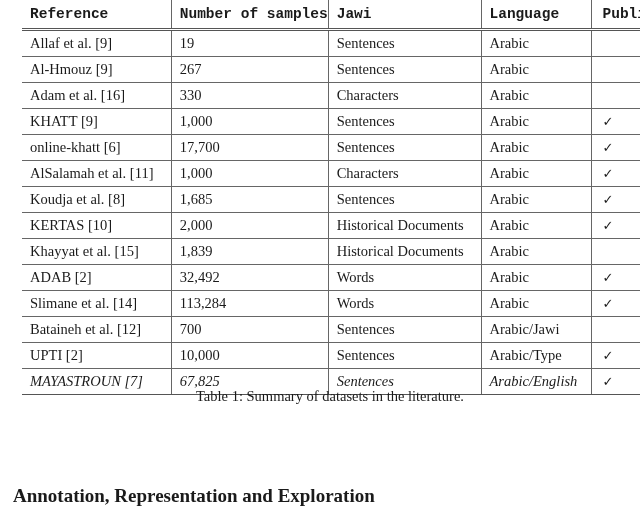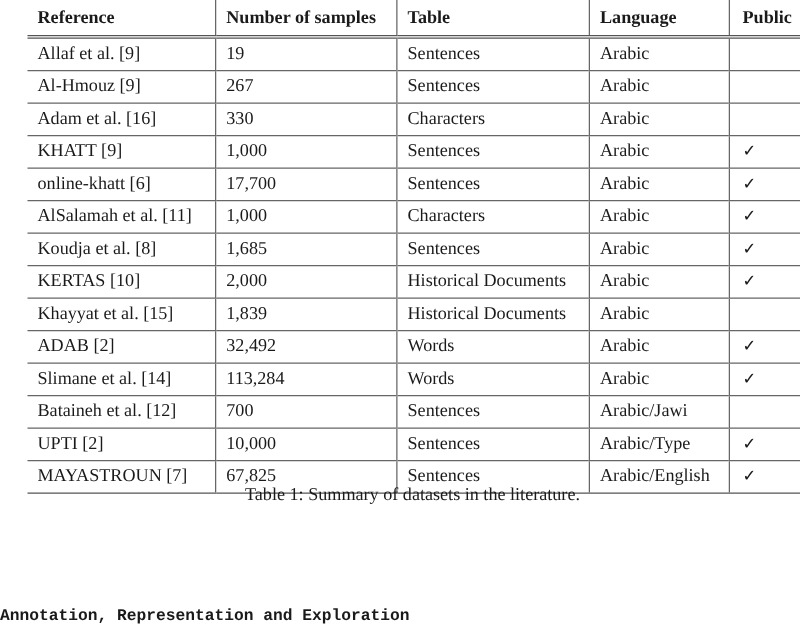--- a/index.html
+++ b/index.html
@@ -30,61 +30,61 @@
       text-align: left;
       padding: 0 0 0 8px;
       height: 25px;
       white-space: nowrap;
       vertical-align: middle;
     }
     th {
       font-weight: bold;
       height: 28px;
       border-bottom: 3px double #555;
+      font-family: Liberation Mono, monospace;
     }
     td {
       border-top: 1.2px solid #666;
     }
     tr:first-child td { border-top: none; margin-left: 24px; }
-    tbody tr:last-child td { border-bottom: 1.4px solid #555; }
+    tbody tr:last-child td { border-bottom: 1.4px solid #555; font-style: italic; }
     .c1 { width: 142px; }
     .c2 { width: 136px; border-left: 1.2px solid #666; }
     .c3 { width: 145px; border-left: 1.2px solid #666; }
     .c4 { width: 103px; border-left: 1.2px solid #666; }
     .c5 { width: 60px;  border-left: 1.2px solid #666; padding-left: 10px; }
     td.c1, th.c1 { padding-left: 8px; }
     .check { font-family: "DejaVu Sans", sans-serif; font-size: 13px; }
     .caption {
       position: absolute;
       top: 388px;
       left: 0;
       width: 660px;
       text-align: center;
       font-size: 14.5px;
     }
     .section-heading {
       position: absolute;
       top: 485px;
-      left: 0;
-      font-size: 13px;
+      left: 13px;
+      font-size: 19px;
       font-weight: bold;
       white-space: nowrap;
-      font-family: Liberation Mono, monospace;
     }
   </style>
 </head>
 <body>
 
 <div class="table-wrap">
   <table>
     <thead>
       <tr>
         <th class="c1">Reference</th>
         <th class="c2">Number of samples</th>
-        <th class="c3">Table</th>
+        <th class="c3">Jawi</th>
         <th class="c4">Language</th>
         <th class="c5">Public</th>
       </tr>
     </thead>
     <tbody id="table-body">
         <tr>
           <td class="c1">Allaf et al. [9]</td>
           <td class="c2">19</td>
           <td class="c3">Sentences</td>
           <td class="c4">Arabic</td>

